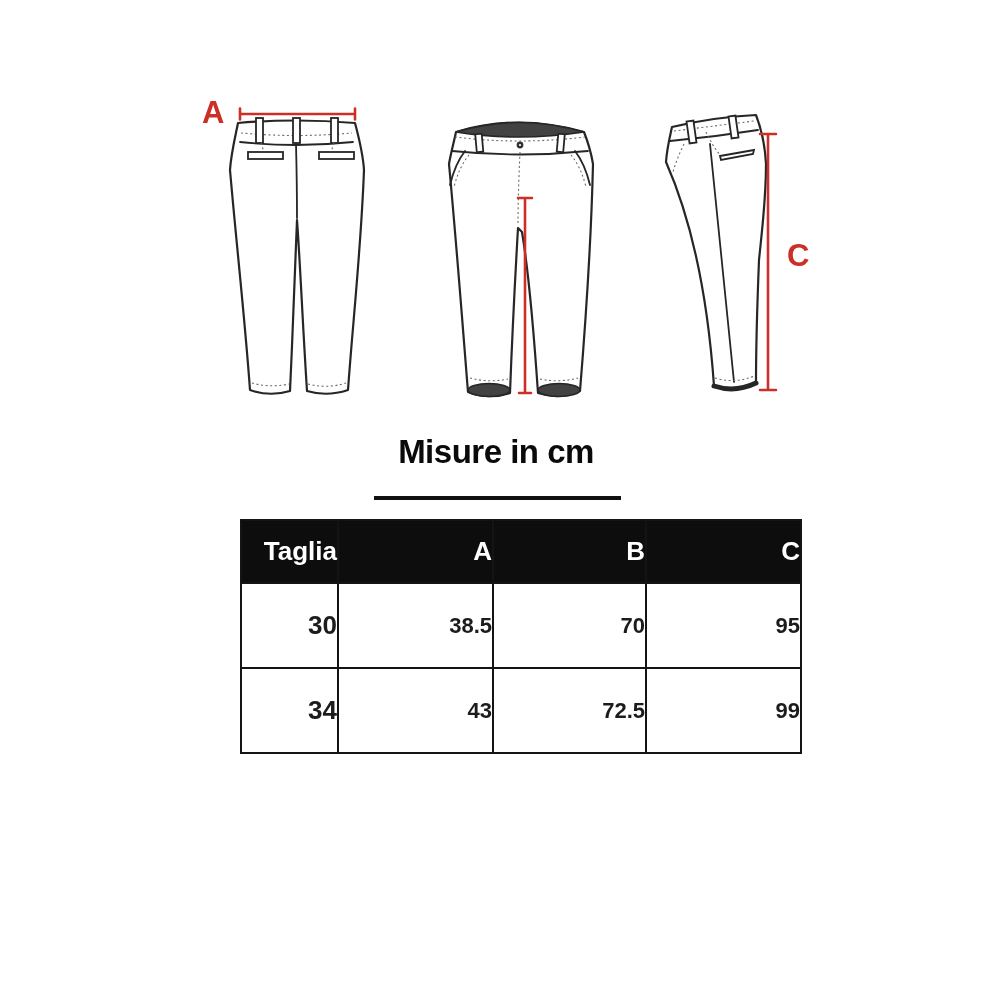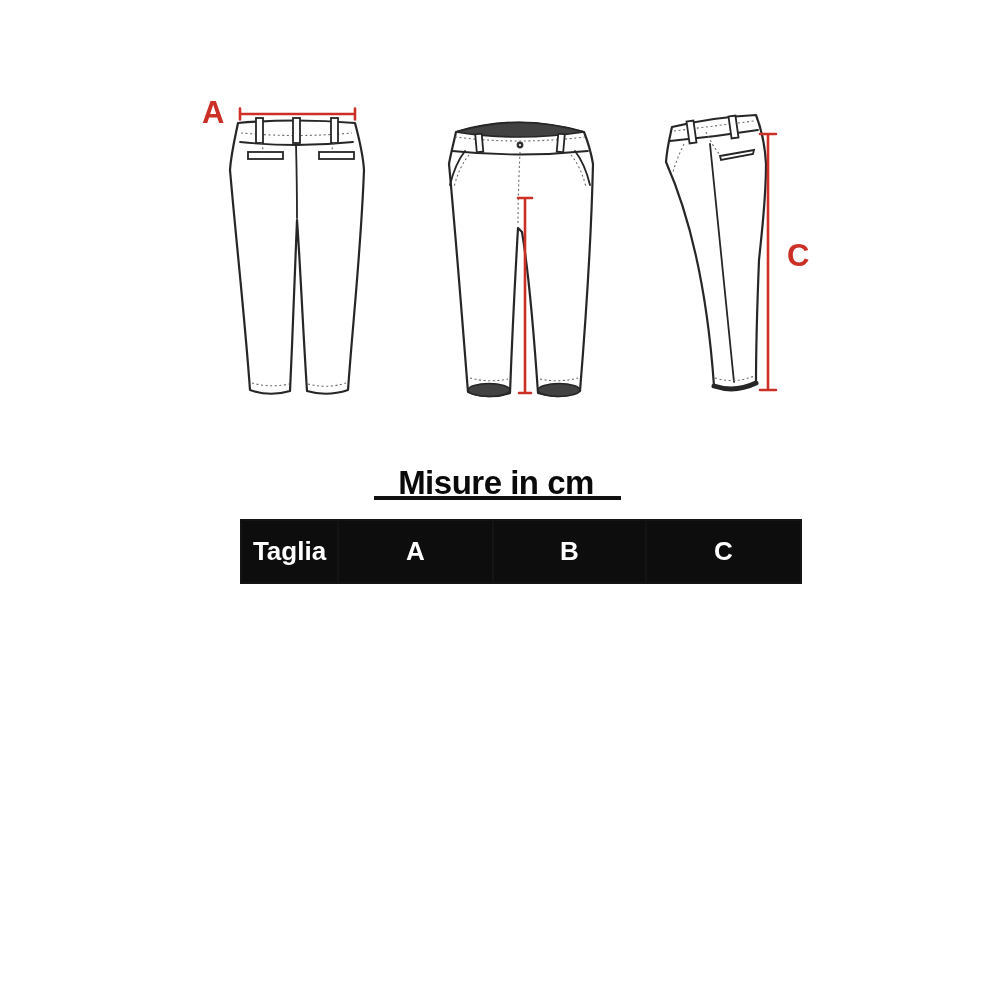--- a/index.html
+++ b/index.html
@@ -32,35 +32,35 @@
   .mlabel-c{left:787px;top:240px;}
   svg .body{fill:#ffffff;stroke:var(--line-dark);stroke-width:2.2;stroke-linejoin:round;stroke-linecap:round;}
   svg .ln{fill:none;stroke:var(--line-dark);stroke-width:1.8;stroke-linecap:round;}
   svg .thick{fill:none;stroke:var(--line-dark);stroke-width:5;stroke-linecap:round;}
   svg .dk{fill:var(--fill-dark);stroke:var(--line-dark);stroke-width:1.6;}
   svg .wh{fill:#ffffff;stroke:var(--line-dark);stroke-width:1.8;}
   svg .dot{fill:none;stroke:#6a6a6a;stroke-width:1.1;stroke-dasharray:2 2.6;}
   svg .red{fill:none;stroke:var(--accent-red);stroke-width:2.6;stroke-linecap:round;}
   
   .title-block{
-    position:absolute;left:0;top:464px;width:992px;text-align:center;
+    position:absolute;left:0;top:433px;width:992px;text-align:center;
   }
   .page-title{
     font-size:33px;font-weight:800;letter-spacing:-0.5px;color:#0a0a0a;
   }
   .title-underline{
     position:absolute;left:374px;top:496px;width:247px;height:4px;background:#111;
   }
   
   .size-table{
     position:absolute;left:240px;top:519px;width:560px;height:235px;
     border-collapse:collapse;table-layout:fixed;
   }
   .size-table th,.size-table td{
-    border:2px solid #141414;text-align:center;vertical-align:middle;
+    border:2px solid #141414;text-align:right;vertical-align:middle;
   }
   .size-table thead th{
     background:var(--header-bg);color:var(--header-text);
     font-size:26px;font-weight:800;height:63px;border-color:#141414;
   }
   .size-table tbody tr{height:57px;}
   .size-table td{color:var(--body-text);font-weight:700;font-size:22px;background:#fff;}
   .size-table td.size-col{font-size:26px;font-weight:800;}
 </style>
 </head>
@@ -183,16 +183,28 @@
     </colgroup>
     <thead>
       <tr>
         <th>Taglia</th>
         <th>A</th>
         <th>B</th>
         <th>C</th>
       </tr>
     </thead>
     <tbody>
+      <tr>
+        <td class="size-col">30</td>
+        <td>38.5</td>
+        <td>70</td>
+        <td>95</td>
+      </tr>
+      <tr>
+        <td class="size-col">34</td>
+        <td>43</td>
+        <td>72.5</td>
+        <td>99</td>
+      </tr>
     </tbody>
   </table>
 
 </div>
 
 </body></html>

